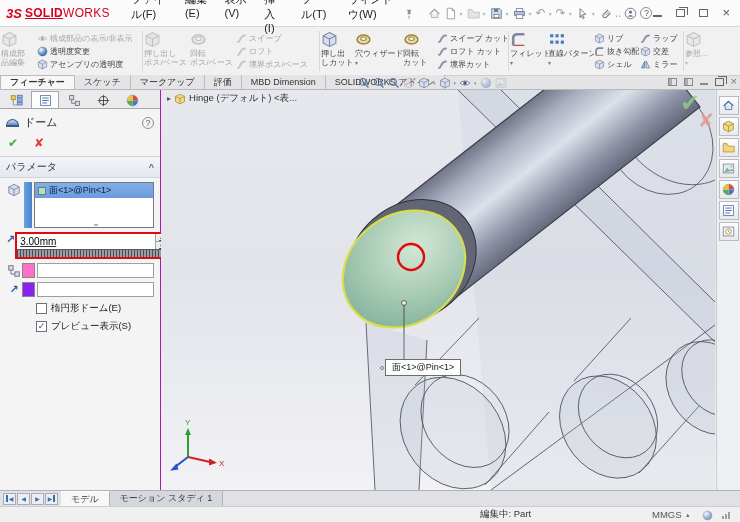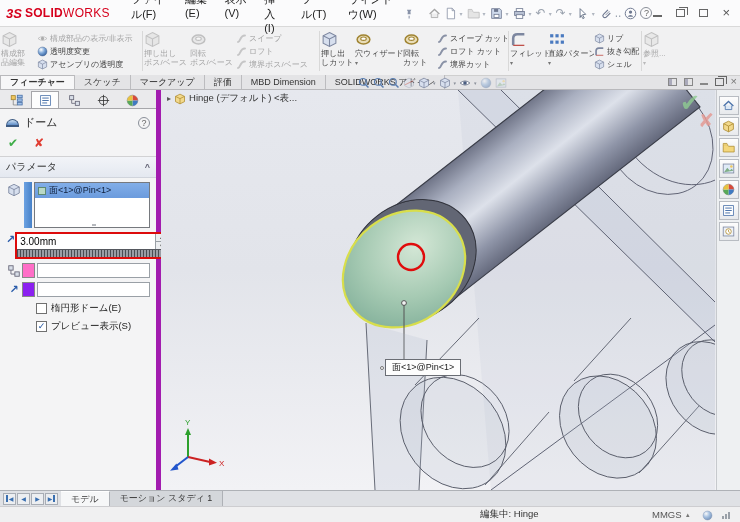--- a/index.html
+++ b/index.html
@@ -5,21 +5,21 @@
   *{box-sizing:border-box;margin:0;padding:0;}
   html,body{width:740px;height:522px;overflow:hidden;}
   body{font-family:"Liberation Sans","DejaVu Sans",sans-serif;font-size:10px;color:#333;background:#f0f0f0;position:relative;}
   svg.ric{width:16px;height:16px;flex:none;}
   .disabled{filter:grayscale(1);opacity:.45;}
 
   
   #titlebar{height:27px;background:#fbfbfc;border-bottom:1px solid #d9d9d9;display:flex;align-items:center;padding:0 6px;}
   .brandmark{color:#d6001c;font-weight:bold;font-style:italic;font-size:13px;margin-right:3px;}
   .brandname{font-size:12px;color:#d6001c;letter-spacing:.3px;margin-right:14px;}
-  .brandname b{font-weight:bold;}
+  .brandname b{font-weight:bold;text-decoration:underline;}
   #menus{display:flex;gap:2px;}
   .menu{padding:3px 7px;font-size:11px;color:#222;cursor:default;}
   .pin-ic{width:14px;height:14px;margin:0 8px 0 2px;transform:rotate(-45deg);}
   #qa{display:flex;align-items:center;gap:1px;margin-left:4px;color:#9aa2ae;}
   .qa-btn{display:flex;align-items:center;padding:2px 1px;}
   .qa-btn svg{width:13px;height:13px;}
   .qa-glyph{font-size:12px;color:#9aa2ae;line-height:13px;}
   .qa-caret{font-size:6px;color:#b0b6c0;margin:0 2px 0 1px;}
   #winctl{margin-left:auto;display:flex;align-items:center;gap:14px;color:#666;padding-right:4px;}
   .w-min{width:9px;height:8px;border-bottom:2px solid #666;}
@@ -50,21 +50,21 @@
   .pale{opacity:.4;}
   #docctl{position:absolute;right:3px;top:1px;display:flex;align-items:center;gap:7px;color:#777;}
   .w-pane{width:9px;height:8px;border:1px solid #888;background:linear-gradient(90deg,#aab 3px,transparent 3px);}
   .dc-min{width:8px;height:7px;border-bottom:2px solid #888;}
   .dc-close{font-size:11px;line-height:9px;color:#777;}
 
   
   #main{display:flex;height:400px;}
 
   
-  #pmpanel{width:161px;background:#f4f4f5;border-right:5px solid #a21caf;position:relative;font-size:10px;}
+  #pmpanel{width:161px;background:#f4f4f5;border-right:1px solid #a21caf;position:relative;font-size:10px;}
   #pmtabs{display:flex;height:19px;background:#eaeaec;border-bottom:1px solid #a6a6aa;padding:1px 2px 0;gap:1px;}
   .pmtab{width:28px;display:flex;align-items:center;justify-content:center;border:1px solid transparent;border-bottom:none;}
   .pmtab svg{width:13px;height:13px;}
   .pmtab.active{background:#fdfdfd;border-color:#a6a6aa;}
   #pmtitle{display:flex;align-items:center;gap:5px;padding:6px 6px 4px;}
   .dome-ic{width:13px;height:8px;border-radius:13px 13px 0 0;background:linear-gradient(#cfe2f4,#5d8cc8);border:1px solid #3c5a82;border-bottom:2px solid #3c5a82;}
   #pmtitle .t{font-size:11px;color:#222;}
   .helpc{margin-left:auto;width:12px;height:12px;border:1px solid #8a8f99;border-radius:50%;color:#666;font-size:9px;display:flex;align-items:center;justify-content:center;}
   #okrow{display:flex;gap:16px;padding:2px 8px 6px;border-bottom:1px solid #d2d2d4;}
   #okrow .ok{color:#3fae49;font-weight:bold;font-size:12px;}
@@ -73,21 +73,21 @@
   .secthead .chev{margin-left:auto;color:#667;font-size:9px;font-weight:bold;}
   .pmrow{display:flex;align-items:flex-start;padding:4px 6px 0;}
   .pmico{width:16px;display:flex;justify-content:center;margin-top:1px;}
   .pmico svg{width:14px;height:14px;}
   .blue-ar{color:#2a5caa;font-size:11px;font-weight:bold;line-height:12px;}
   .selstrip{width:8px;align-self:stretch;background:linear-gradient(90deg,#6ca2e2,#4781c8);margin:0 2px;}
   .sellist{flex:1;height:46px;background:#fff;border:1px solid #76797e;position:relative;}
   .selrow{display:flex;align-items:center;gap:3px;background:linear-gradient(#82aee8,#6b9bdd);padding:1px 3px;font-size:9px;color:#10203c;}
   .facechip{width:8px;height:8px;background:#b9d8c6;border:1px solid #5d8a72;}
   .resize-dot{position:absolute;left:50%;bottom:1px;width:4px;height:2px;background:#b5b8bd;}
-  .redwrap{flex:1;border:2px solid #dd0b0b;background:#8b5cf6;}
+  .redwrap{flex:1;border:2px solid #dd0b0b;background:#8b5cf6;text-decoration:underline;}
   .numline{display:flex;align-items:stretch;}
   .numfield{flex:1;border:none;outline:none;font-size:10px;font-family:"Liberation Sans",sans-serif;padding:1px 3px;height:15px;min-width:0;}
   .spincol{width:11px;border-left:1px solid #9aa0a6;display:flex;flex-direction:column;}
   .spin{flex:1;display:flex;align-items:center;justify-content:center;font-size:4px;color:#444;background:#eceef0;}
   .spin:first-child{border-bottom:1px solid #9aa0a6;}
   .wheel{height:8px;border-top:1px solid #55585e;background:repeating-linear-gradient(90deg,#4a4d53 0 1px,#9a9da5 1px 3px);}
   .swatch{width:13px;height:15px;border:1px solid #888;margin-right:2px;}
   .swatch.pink{background:#ff6ec7;}
   .swatch.purple{background:#8b20f0;}
   .field{flex:1;height:15px;background:#fff;border:1px solid #9aa0a6;}
@@ -485,20 +485,40 @@
           <svg class="ric">
             <use href="#s-corner"></use>
           </svg>
           <span>抜き勾配</span>
         </div>
       <div class="rsm">
           <svg class="ric">
             <use href="#s-cube"></use>
           </svg>
           <span>シェル</span>
+        </div>
+    </div>
+    <div class="rsm-col" style="width:42px">
+      <div class="rsm">
+          <svg class="ric">
+            <use href="#s-sweep"></use>
+          </svg>
+          <span>ラップ</span>
+        </div>
+      <div class="rsm">
+          <svg class="ric">
+            <use href="#s-cube"></use>
+          </svg>
+          <span>交差</span>
+        </div>
+      <div class="rsm">
+          <svg class="ric">
+            <use href="#s-mirror"></use>
+          </svg>
+          <span>ミラー</span>
         </div>
     </div>
   </div>
   <div class="rsep"></div>
   <div class="rgroup">
     <div class="rbig disabled" style="width:30px">
       <svg class="ric">
           <use href="#s-cube"></use>
         </svg>
       <span class="rl">参照...</span>
@@ -786,21 +806,21 @@
       </span>
     <span class="navb">
         <span class="bar-r">▶</span>
       </span>
   </div>
   <span class="btab active">モデル</span>
   <span class="btab">モーション スタディ 1</span>
 </div>
 
 <div id="statusbar">
-  <span id="sb-edit"><span>編集中:</span> <span>Hinge</span></span>
+  <span id="sb-edit"><span>編集中:</span> <span>Part</span></span>
   <span id="sb-units">MMGS</span>
   <span id="sb-caret">▴</span>
   <svg id="sb-eye">
       <use href="#s-ball"></use>
     </svg>
   <span id="sb-bars">
       <i style="height:3px"></i>
       <i style="height:5px"></i>
       <i style="height:7px"></i>
     </span>

